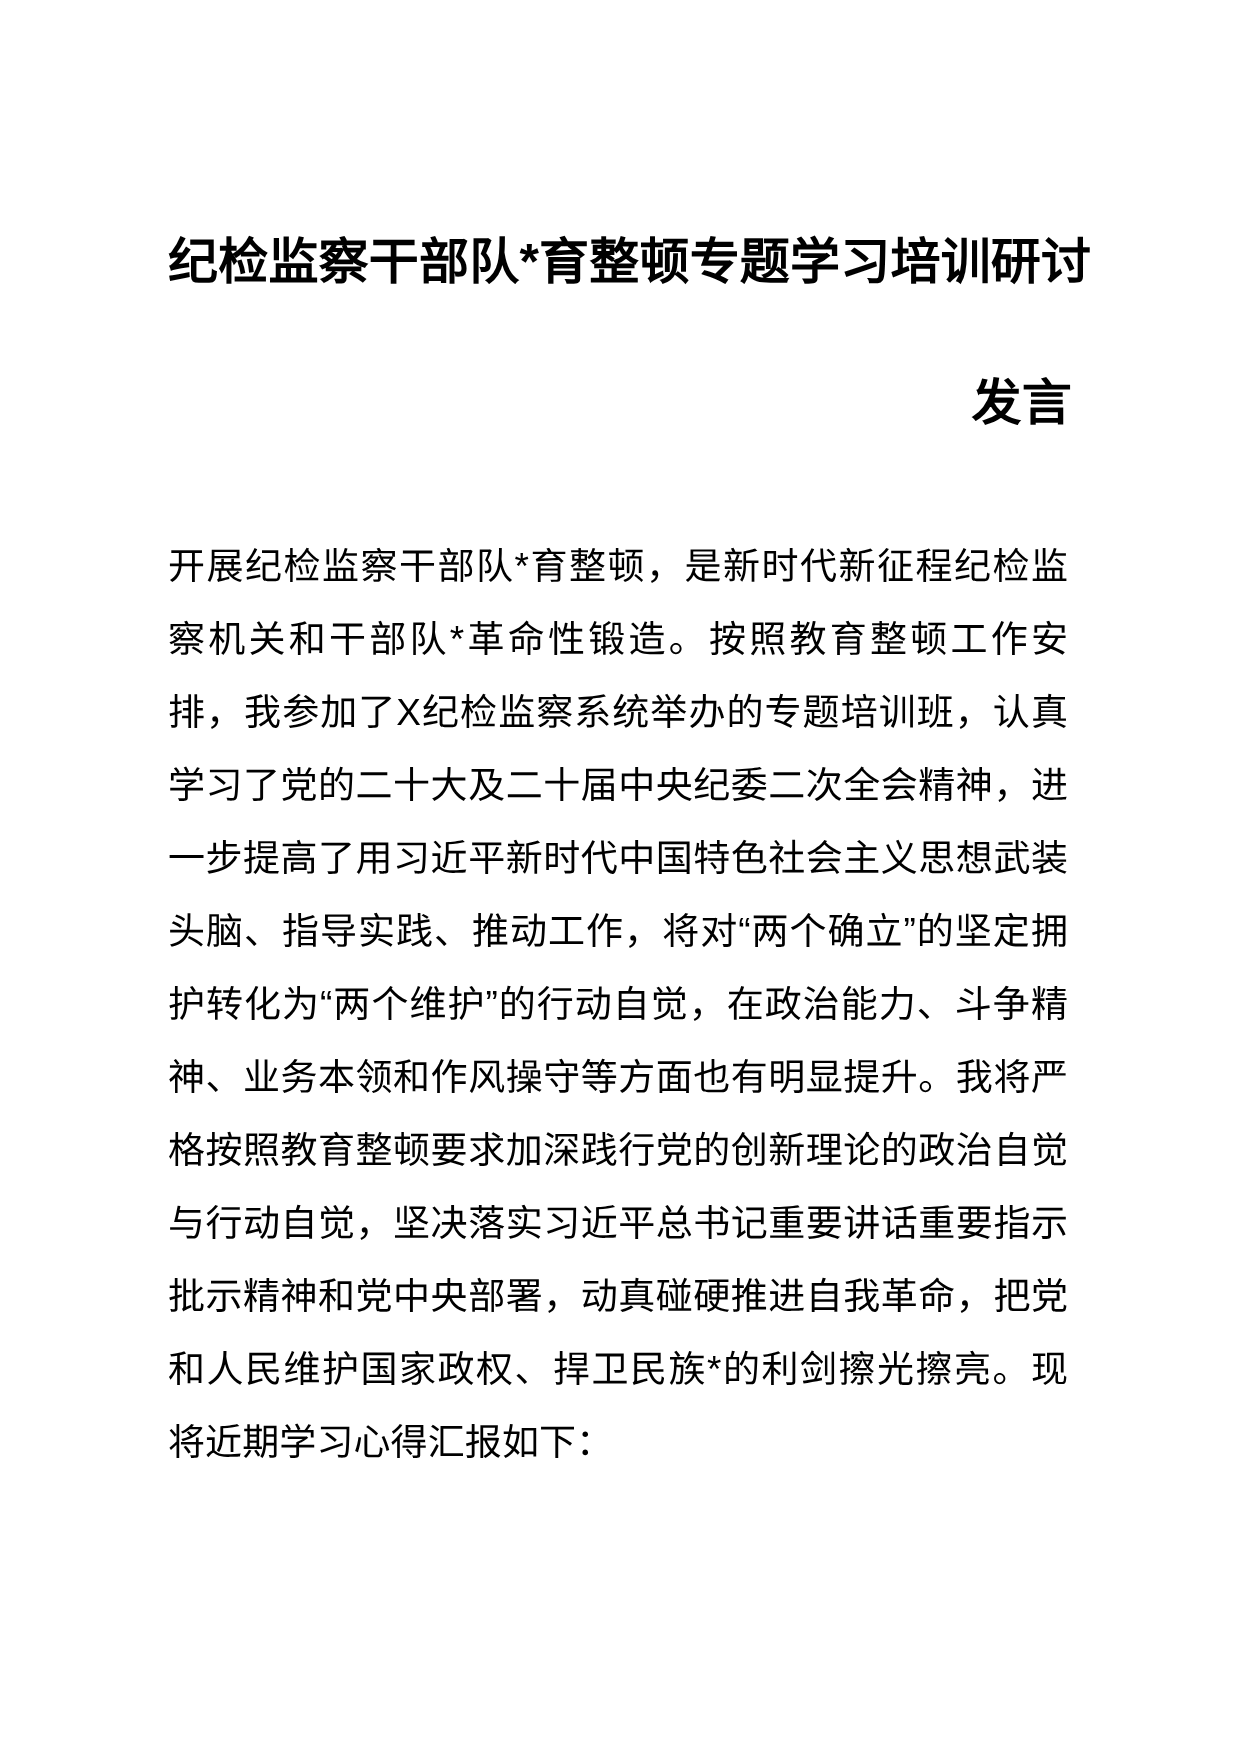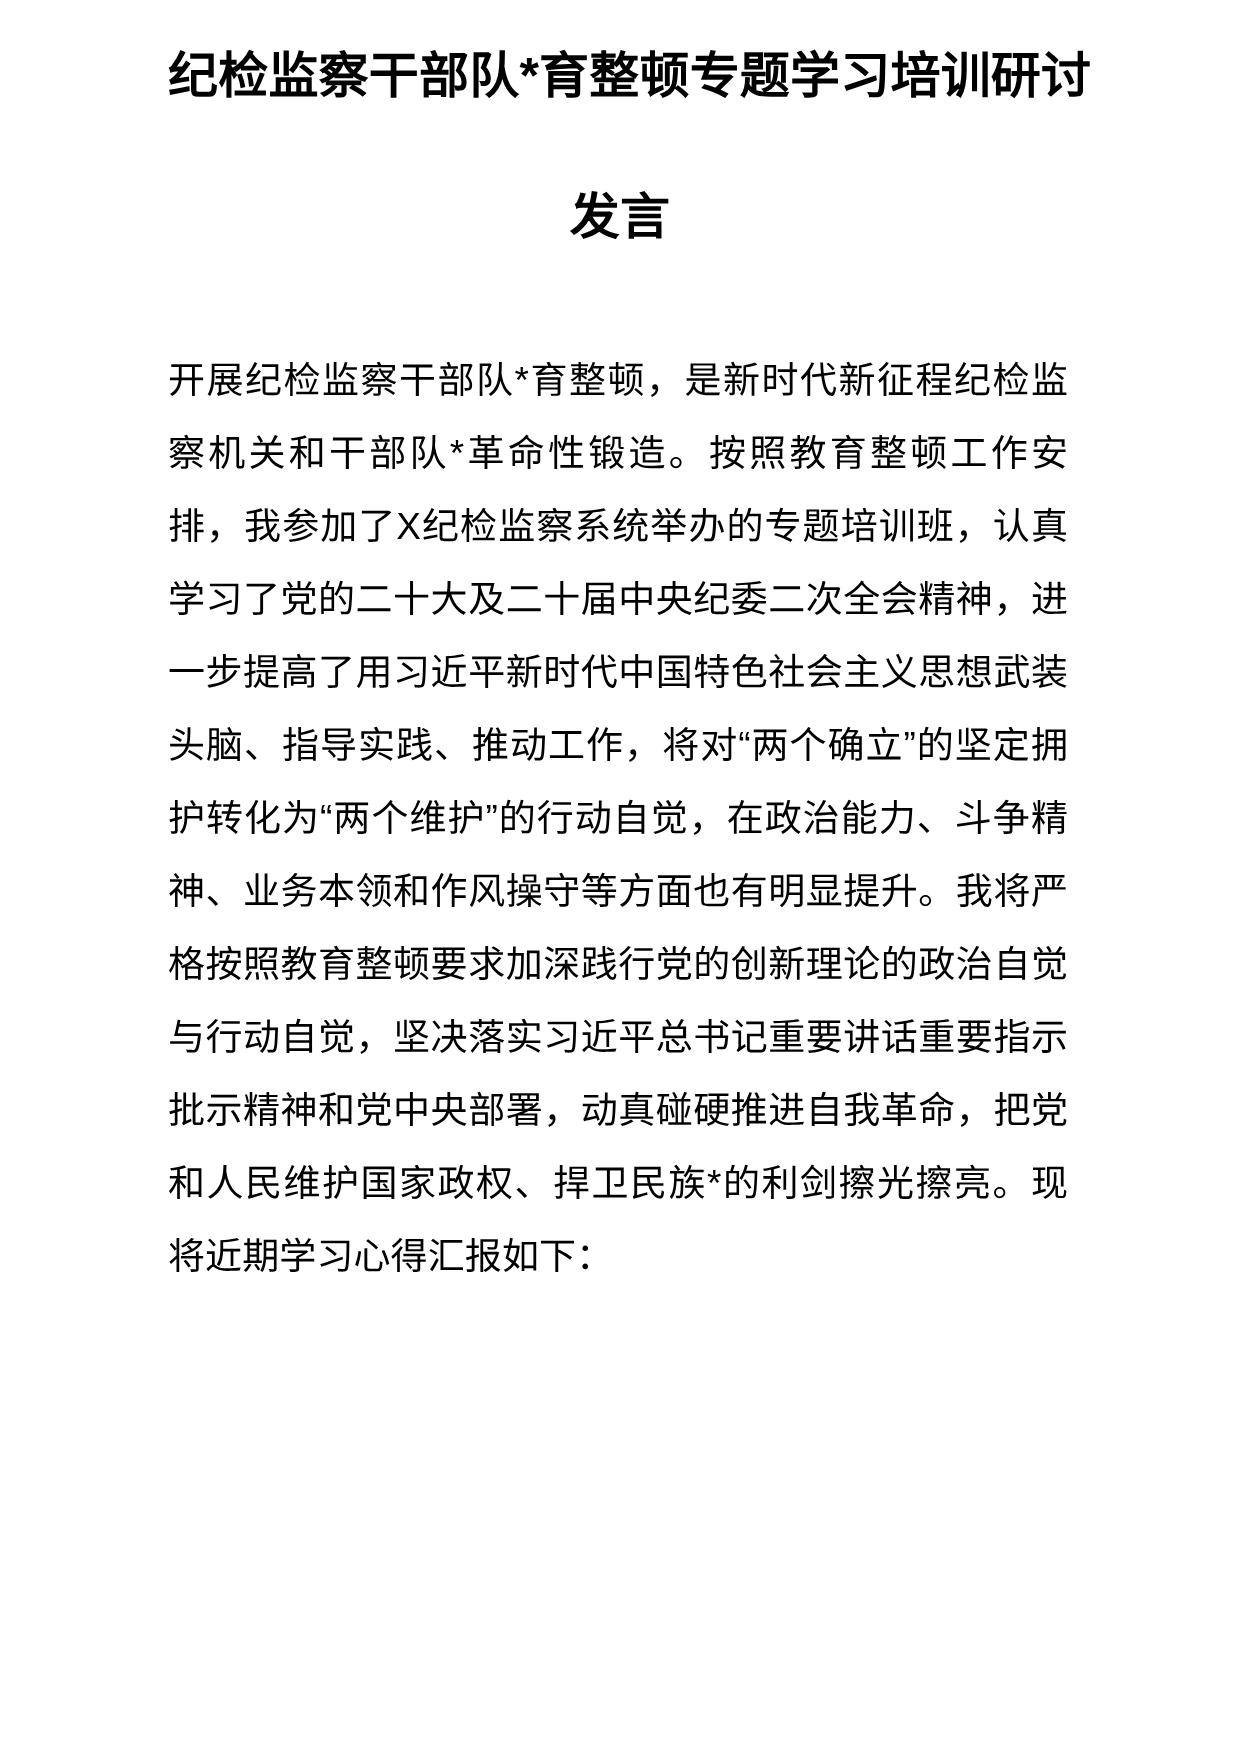--- a/index.html
+++ b/index.html
@@ -36,25 +36,28 @@
     text-align: center;
     font-weight: 700;
     font-size: 50px;
     line-height: 152px;
     letter-spacing: 0.2px;
     color: #000000;
     white-space: nowrap;
   }
 
   .title-line-1 {
+    padding-top: 162px;
+    margin-top: 24px;
   }
 
   .title-line-2 {
     font-size: 50px;
     line-height: 130px;
+    text-align: right;
   }
 
   
   .body-block {
     margin-top: 62px;
   }
 
   .para {
     margin: 0 4px 0 0;
     font-size: 37px;

